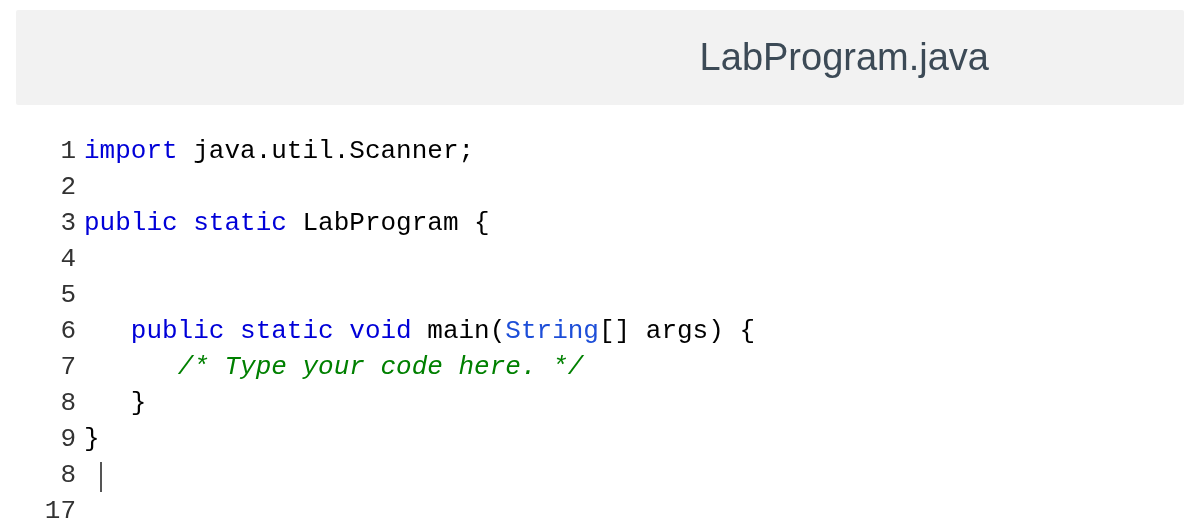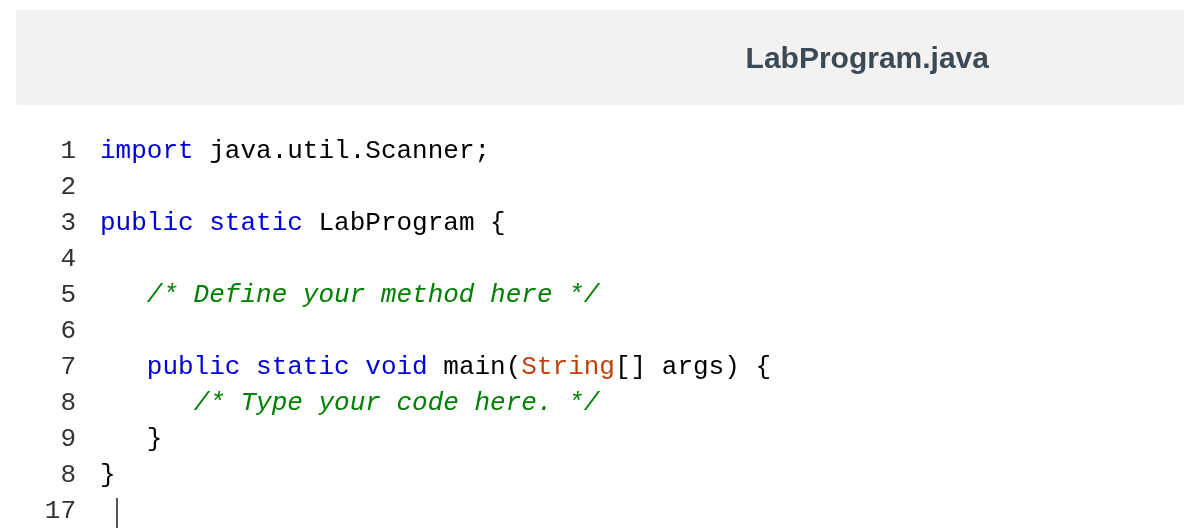--- a/index.html
+++ b/index.html
@@ -20,23 +20,23 @@
     .header-bar {
       background: #f2f2f2;
       height: 95px;
       display: flex;
       align-items: center;
       justify-content: flex-end;
       padding-right: 195px;
       border-radius: 2px;
     }
     .filename {
-      font-size: 30px;
+      font-size: 38px;
       color: #3c4a56;
-      font-weight: 700;
+      font-weight: 400;
     }
     .code-area {
       display: flex;
       padding-top: 28px;
     }
     .gutter {
       width: 68px;
       text-align: right;
       padding-right: 8px;
       user-select: none;
@@ -51,34 +51,33 @@
     .code-content {
       flex: 1;
       font-family: Consolas, "Courier New", monospace;
       font-size: 26px;
       line-height: 36px;
     }
     .code-line {
       height: 36px;
       white-space: pre;
       position: relative;
-      margin-left: 16px;
     }
     .kw {
       color: #0000d8;
     }
     .plain {
       color: #000000;
     }
     .comment {
       color: #008000;
       font-style: italic;
     }
     .type {
-      color: #c2410c;
+      color: #1d4ed8;
     }
     .cursor {
       display: inline-block;
       width: 2px;
       height: 30px;
       background: #555555;
       vertical-align: text-bottom;
       margin-left: 2px;
       position: relative;
       top: 2px;
@@ -110,21 +109,20 @@
       <div class="line-number">9</div>
       <div class="line-number">8</div>
       <div class="line-number">17</div>
     </div>
 
     <div class="code-content">
       <div class="code-line"><span class="kw">import</span><span class="plain"> </span><span class="plain">java</span><span class="plain">.</span><span class="plain">util</span><span class="plain">.</span><span class="plain">Scanner</span><span class="plain">;</span></div>
       <div class="code-line"><span></span></div>
       <div class="code-line"><span class="kw">public</span><span class="plain"> </span><span class="kw">static</span><span class="plain"> </span><span class="plain">LabProgram</span><span class="plain"> </span><span class="plain">{</span></div>
       <div class="code-line"><span></span></div>
-      <div class="code-line"><span class="plain">   </span><span class="comment">/* Define your method here */</span></div>
       <div class="code-line"><span></span></div>
       <div class="code-line"><span class="plain">   </span><span class="kw">public</span><span class="plain"> </span><span class="kw">static</span><span class="plain"> </span><span class="kw">void</span><span class="plain"> </span><span class="plain">main</span><span class="plain">(</span><span class="type">String</span><span class="plain">[]</span><span class="plain"> </span><span class="plain">args</span><span class="plain">)</span><span class="plain"> </span><span class="plain">{</span></div>
       <div class="code-line"><span class="plain">      </span><span class="comment">/* Type your code here. */</span></div>
       <div class="code-line"><span class="plain">   </span><span class="plain">}</span></div>
       <div class="code-line"><span class="plain">}</span></div>
       <div class="code-line"><span class="last-line-bg"></span><span class="cursor"></span></div>
     </div>
   </div>
 </div>
 

